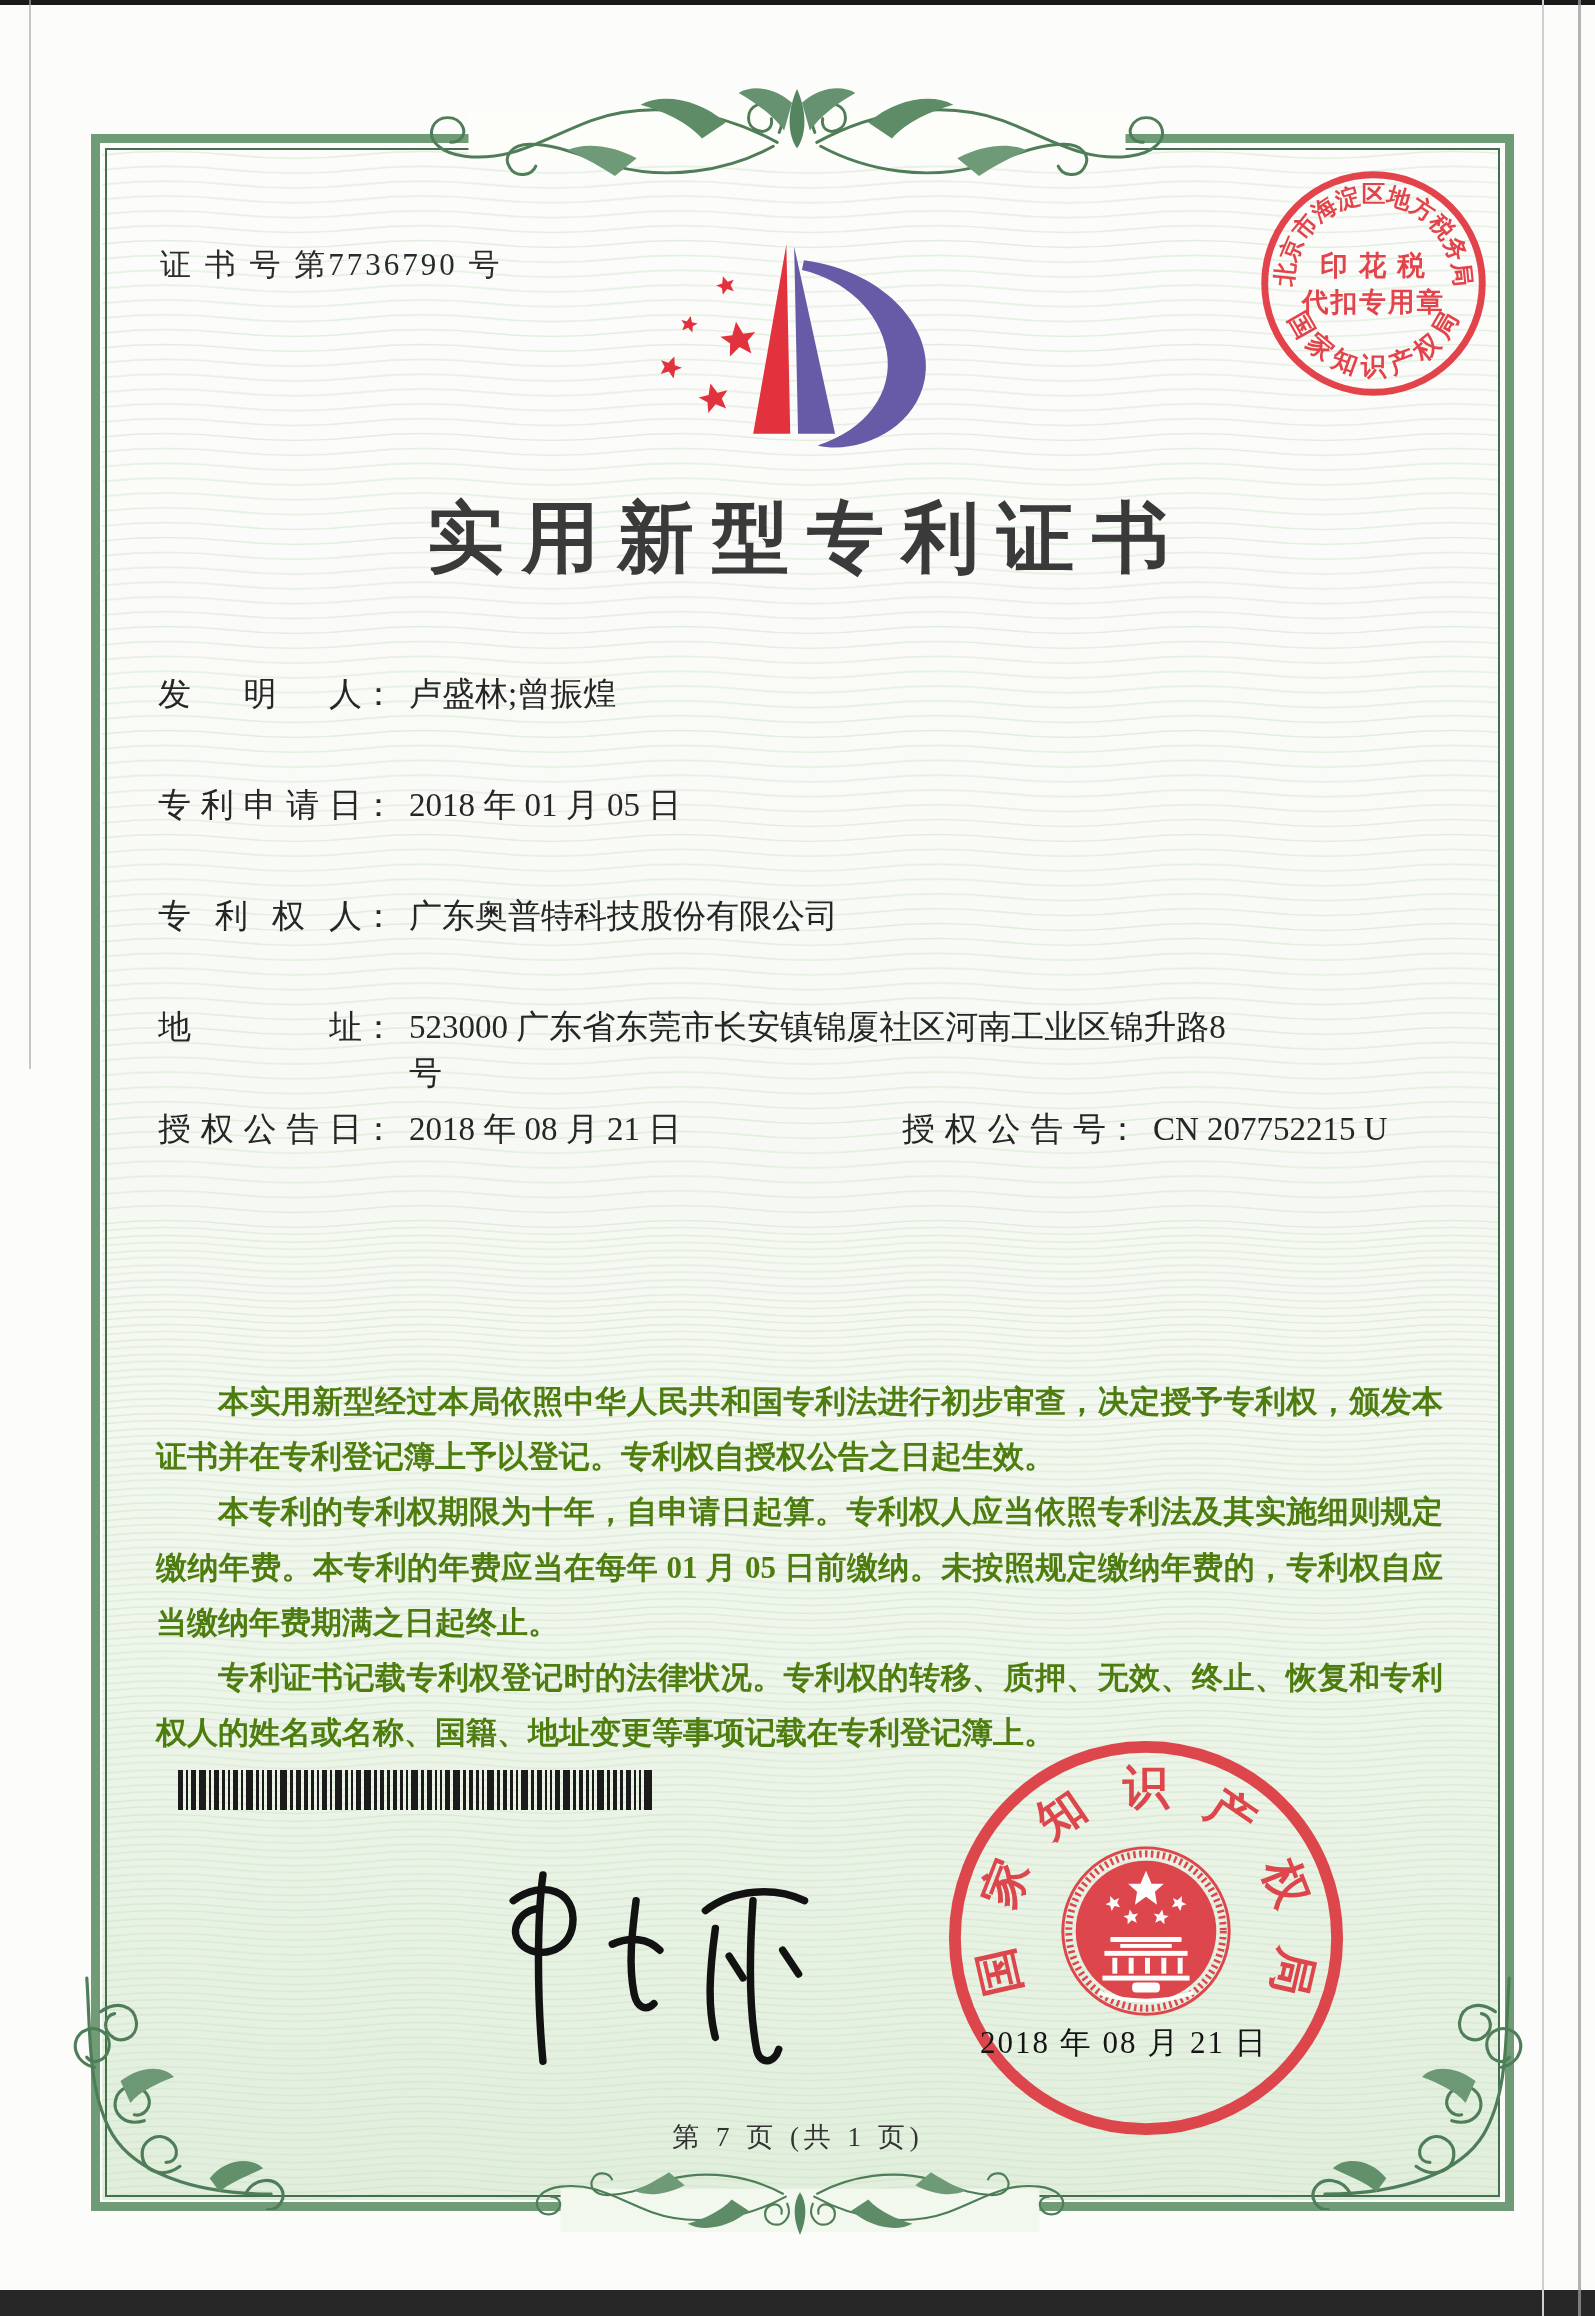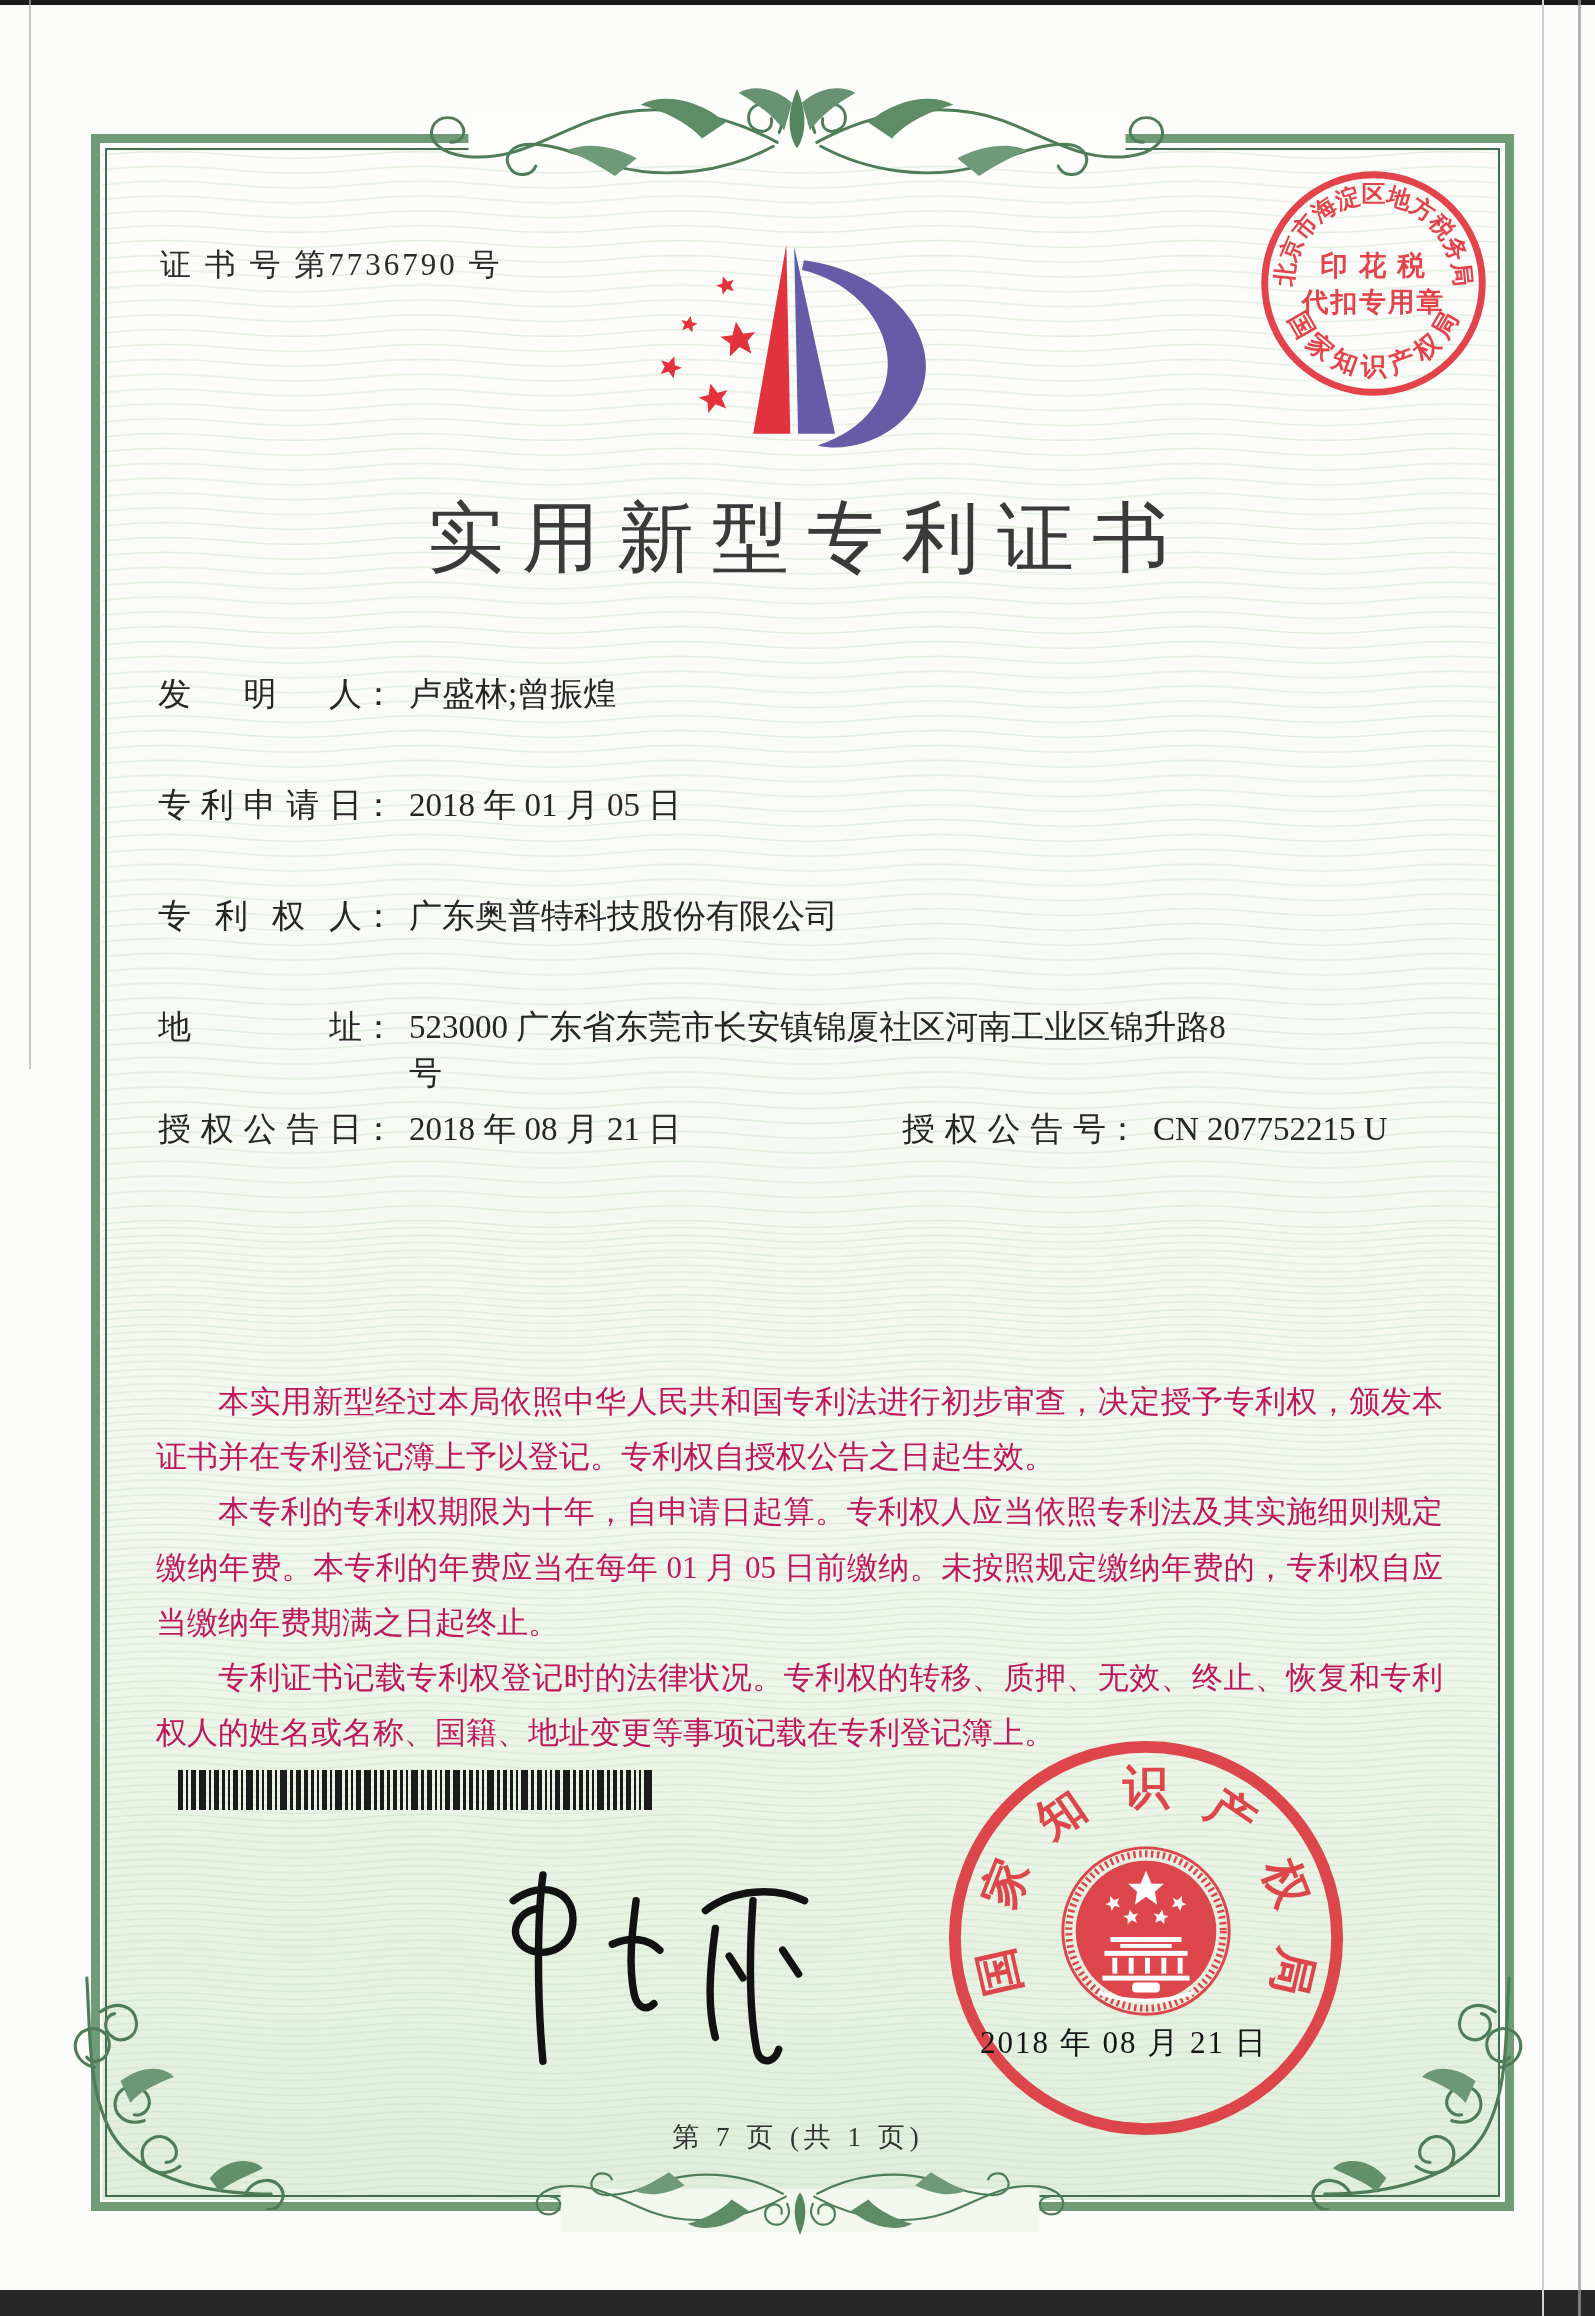--- a/index.html
+++ b/index.html
@@ -20,35 +20,35 @@
   .frame{position:absolute;left:91px;top:134px;width:1405px;height:2059px;border:9px solid #6f9c77;z-index:2;}
   .frame-inner{position:absolute;inset:5px;border:2px solid #456e4f;}
 
   .orn{position:absolute;z-index:3;}
 
   .content{position:absolute;inset:0;z-index:4;color:#262626;}
 
   .certno{position:absolute;left:160px;top:244px;font-size:31px;letter-spacing:3px;color:#2b2b2b;}
   .logo{position:absolute;left:644px;top:230px;}
   .stamp{position:absolute;left:1240px;top:150px;z-index:5;opacity:.95;}
-  .title{position:absolute;left:0;top:487px;width:1596px;text-align:center;font-size:77px;font-weight:400;
+  .title{position:absolute;left:0;top:487px;width:1596px;text-align:center;font-size:77px;font-weight:700;
          letter-spacing:18px;padding-left:18px;box-sizing:border-box;color:#3a3a3a;}
 
   .fields{position:absolute;left:158px;top:671px;width:1287px;font-size:33px;line-height:46px;}
   .row{margin-bottom:65px;white-space:nowrap;}
   .row.addr{margin-bottom:10px;}
   .lbl{display:inline-block;width:204px;text-align:justify;text-align-last:justify;vertical-align:top;}
   .cln{display:inline-block;vertical-align:top;}
   .val{display:inline-block;margin-left:14px;vertical-align:top;white-space:normal;}
   .val.addr-val{width:1010px;}
   .grant-row{position:relative;}
   .grant2{position:absolute;left:744px;top:0;white-space:nowrap;}
 
   .body-text{position:absolute;left:156px;top:1374px;width:1287px;font-size:31px;line-height:1.78;
-             text-align:justify;color:#be185d;}
+             text-align:justify;color:#4d7c0f;font-weight:bold;}
   .body-text p{margin:0;text-indent:2em;}
 
   .barcode{position:absolute;left:178px;top:1770px;width:477px;height:40px;font-size:0;z-index:4;}
   .barcode i{display:inline-block;height:100%;background:#1b1b1b;}
 
   .signer{position:absolute;left:194px;top:1952px;font-family:"Liberation Sans","DejaVu Sans",sans-serif;
           font-size:37px;line-height:69px;color:#222;}
   .signature{position:absolute;left:426px;top:1849px;z-index:4;}
 
   .seal{position:absolute;left:943px;top:1735px;z-index:5;opacity:.93;}

